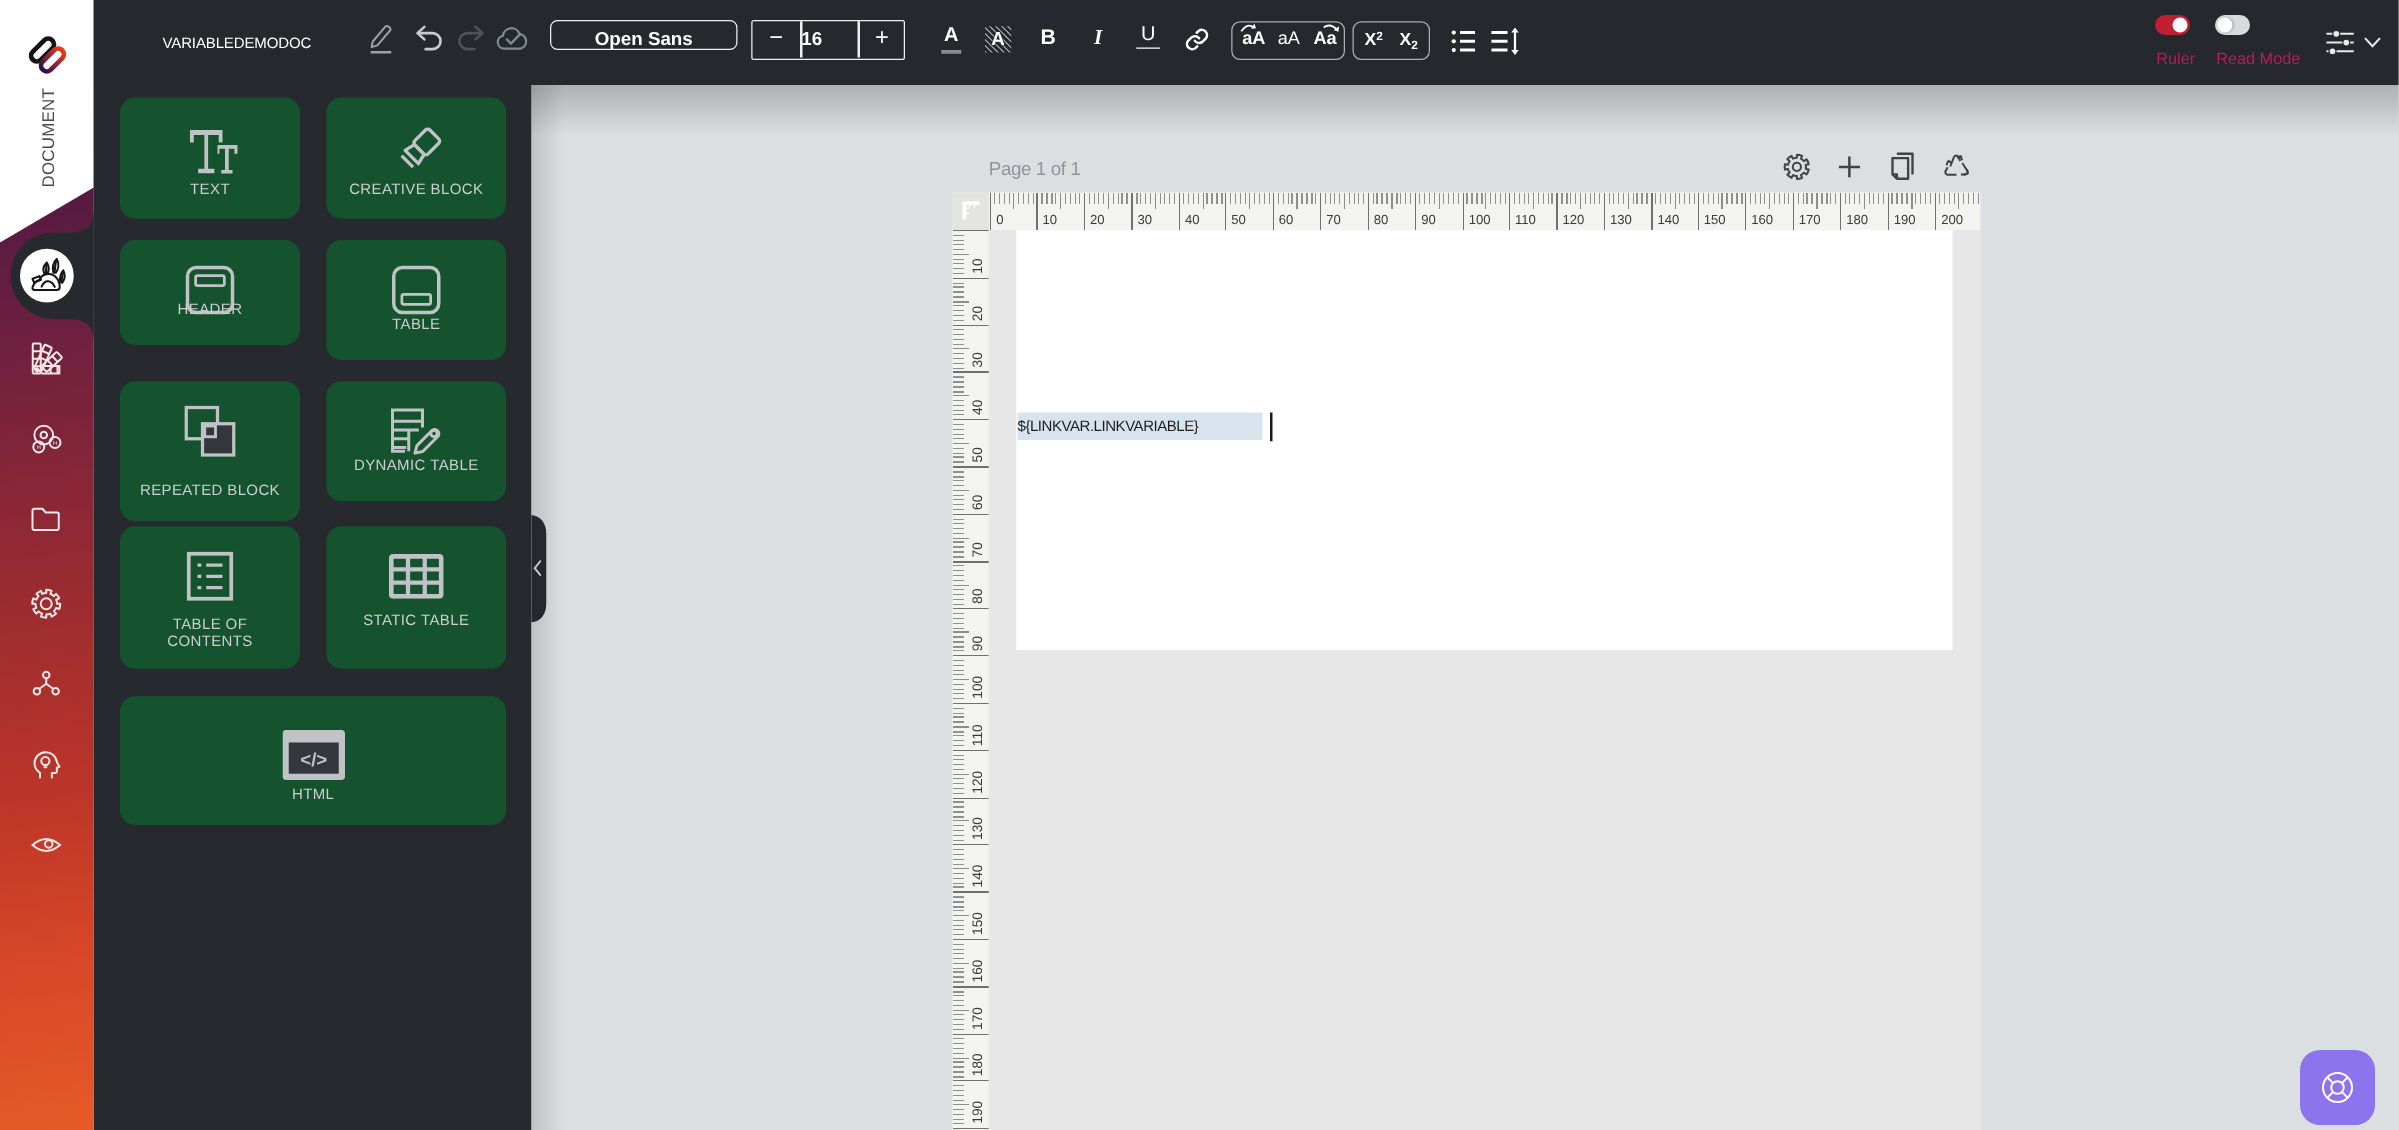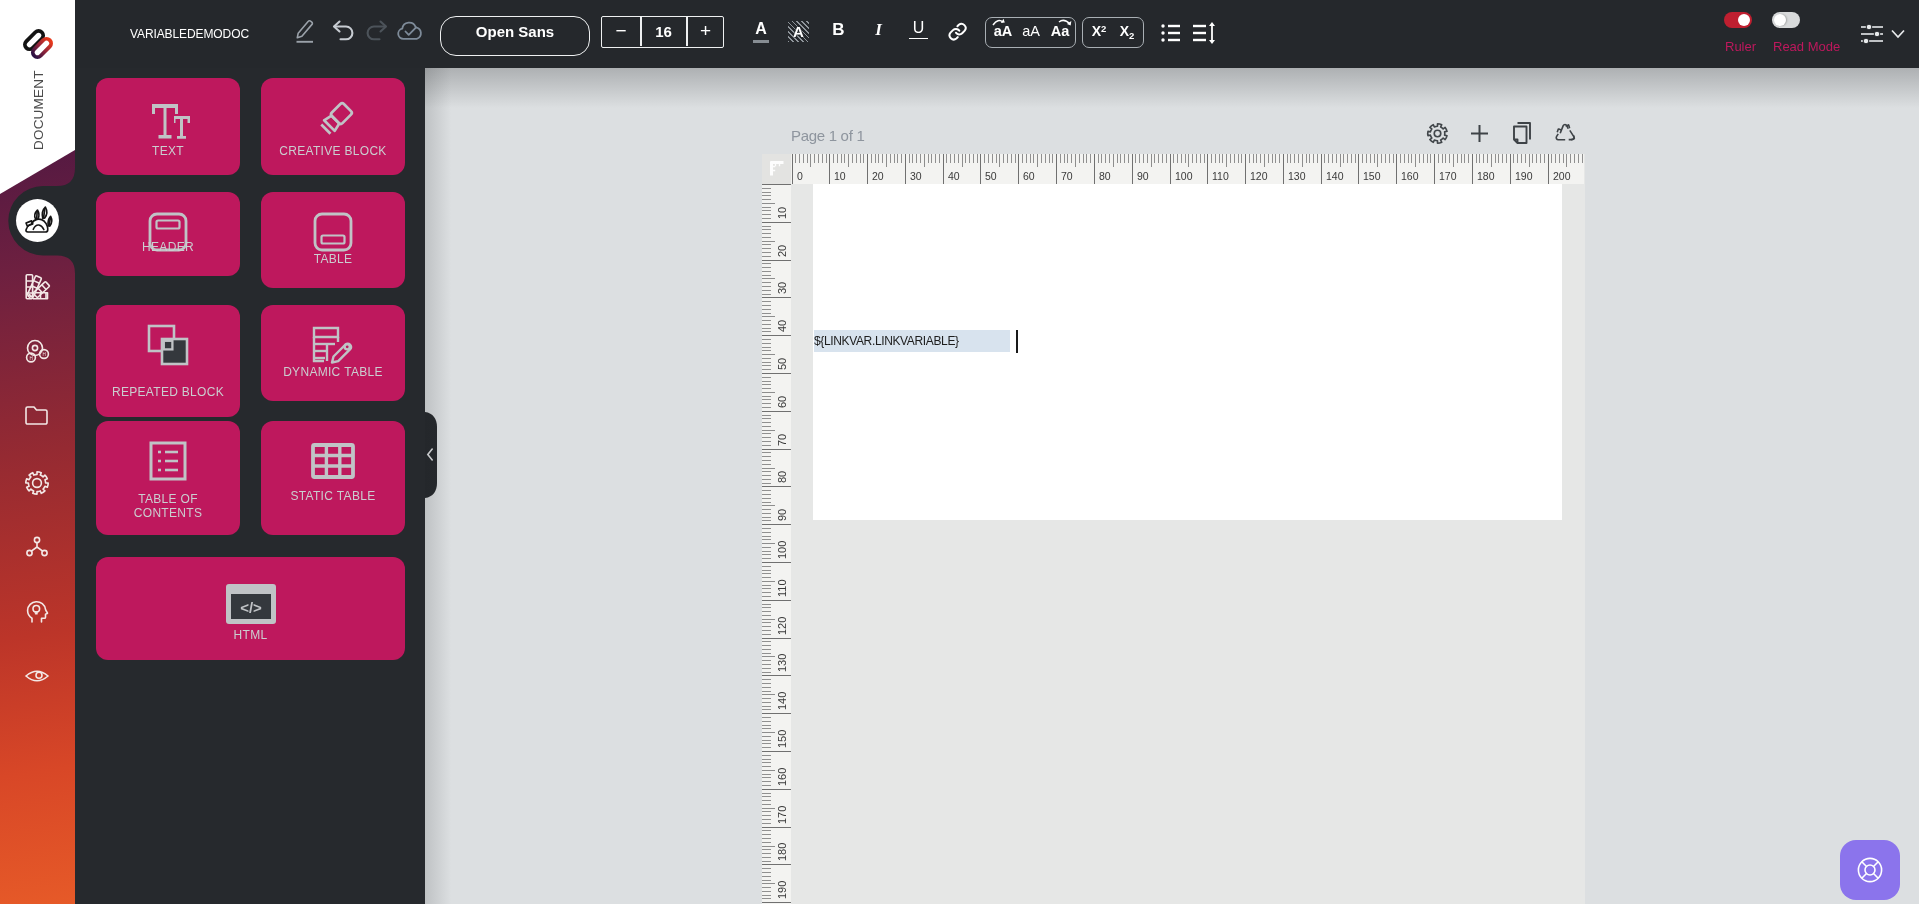--- a/index.html
+++ b/index.html
@@ -1,18 +1,18 @@
 <!DOCTYPE html>
 <html><head><meta charset="utf-8">
 <style>
 *{margin:0;padding:0;box-sizing:border-box}
 html,body{width:1919px;height:904px;overflow:hidden}
 body{font-family:"Liberation Sans",sans-serif;background:#dcdfe1;position:relative}
 .abs{position:absolute}
-.card{position:absolute;background:#be185d;border-radius:12px;color:#caccce;text-align:center}
+.card{position:absolute;background:#14532d;border-radius:12px;color:#caccce;text-align:center}
 .card .lbl{position:absolute;left:0;right:0;font-size:12px;letter-spacing:.3px;color:#cbced0}
 .card svg{position:absolute;left:50%;transform:translateX(-50%)}
 .tgl{position:absolute;width:28px;height:16px;border-radius:8px}
 .knob{position:absolute;top:2px;width:12px;height:12px;border-radius:50%;background:#fff}
 .tlabel{position:absolute;top:39px;font-size:13px;color:#be185d;white-space:nowrap}
 </style></head>
 <body>
 <div class="abs" style="left:75px;top:0;width:1844px;height:68px;background:#25282c"></div>
 <div class="abs" style="left:130px;top:27px;font-size:12px;font-weight:normal;letter-spacing:-0.1px;color:#fff">VARIABLEDEMODOC</div>
 <svg class="abs" style="left:294px;top:17px" width="22" height="28" viewBox="0 0 22 28">
@@ -32,26 +32,26 @@
 <path d="M16.5 2.5 L22 7.5 L16.5 12.5"></path>
 <path d="M21.4 7.5 H10 a6.4 6.4 0 0 0 0 12.8 H15.5"></path>
 </g>
   </svg>
 <svg class="abs" style="left:396px;top:18px" width="28" height="26" viewBox="0 0 28 26">
 <g stroke="#7e8b99" stroke-width="1.8" fill="none" stroke-linecap="round" stroke-linejoin="round">
 <path d="M7.3 20.8 a5.1 5.1 0 0 1 -1 -10.1 a6.9 6.9 0 0 1 13.4 -1.4 a5.9 5.9 0 0 1 1 11.5 H8"></path>
 <path d="M9.5 13.5 l3.2 3.4 l7.4 -7.6"></path>
 </g>
   </svg>
-<div class="abs" style="left:440px;top:16px;width:150px;height:40px;border:1.5px solid #eef0f1;border-radius:16px;color:#fff;font-weight:bold;font-size:15px;text-align:center;line-height:29px">Open Sans</div>
+<div class="abs" style="left:440px;top:16px;width:150px;height:24px;border:1.5px solid #eef0f1;border-radius:6px;color:#fff;font-weight:bold;font-size:15px;text-align:center;line-height:29px">Open Sans</div>
 <div class="abs" style="left:601px;top:16px;width:123px;height:32px;border:1.5px solid #eef0f1;border-radius:2px;color:#fff">
 <div class="abs" style="left:38px;top:0;width:1.5px;height:29px;background:#eef0f1"></div>
 <div class="abs" style="left:84px;top:0;width:1.5px;height:29px;background:#eef0f1"></div>
 <div class="abs" style="left:0;top:0;width:38px;text-align:center;font-size:19px;line-height:27px">−</div>
-<div class="abs" style="left:39px;top:0;width:45px;text-align:center;font-weight:bold;font-size:15px;line-height:29px">16</div>
+<div class="abs" style="left:39px;top:0;width:45px;font-weight:bold;font-size:15px;line-height:29px">16</div>
 <div class="abs" style="left:85px;top:0;width:37px;text-align:center;font-size:19px;line-height:28px">+</div>
 </div>
 <div class="abs" style="left:752px;top:20px;width:18px;text-align:center;color:#fff;font-weight:bold;font-size:16px">A</div>
 <div class="abs" style="left:753px;top:40px;width:16px;height:3px;background:#878d93"></div>
 <div class="abs" style="left:788px;top:21px;width:21px;height:21px;background:repeating-linear-gradient(45deg,#8f959b 0 1.2px,#25282c 1.2px 3.4px)">
 <div class="abs" style="left:0;top:0;width:21px;height:21px;text-align:center;color:#fff;font-weight:bold;font-size:15px;line-height:21px;text-shadow:0 0 2px #25282c,0 0 2px #25282c">A</div>
   </div>
 <div class="abs" style="left:830px;top:20px;width:17px;text-align:center;color:#fff;font-weight:bold;font-size:17px">B</div>
 <div class="abs" style="left:871px;top:20px;width:15px;text-align:center;color:#fff;font-style:italic;font-size:17px;font-family:'Liberation Serif',serif;font-weight:bold">I</div>
 <div class="abs" style="left:909px;top:19px;width:19px;text-align:center;color:#fff;font-size:16px;border-bottom:1.5px solid #fff;padding-bottom:1px">U</div>

